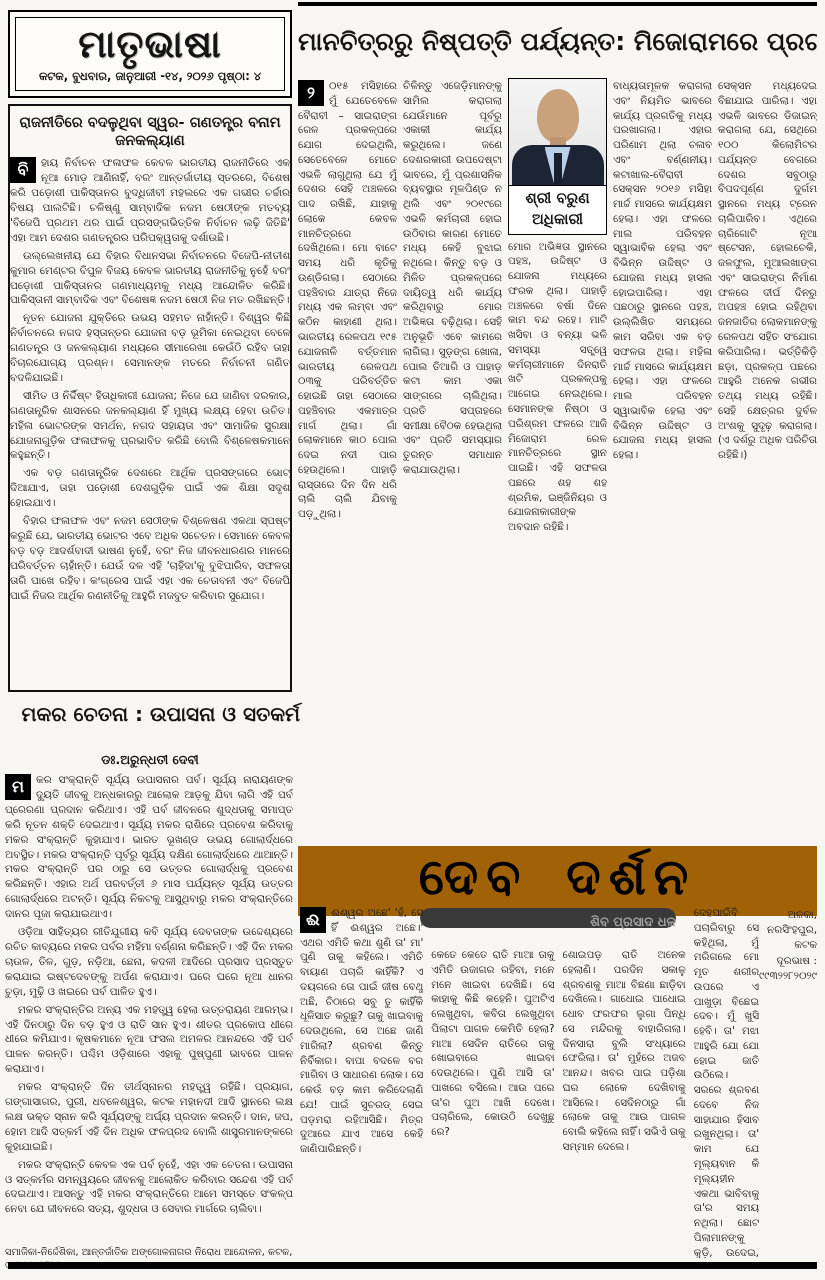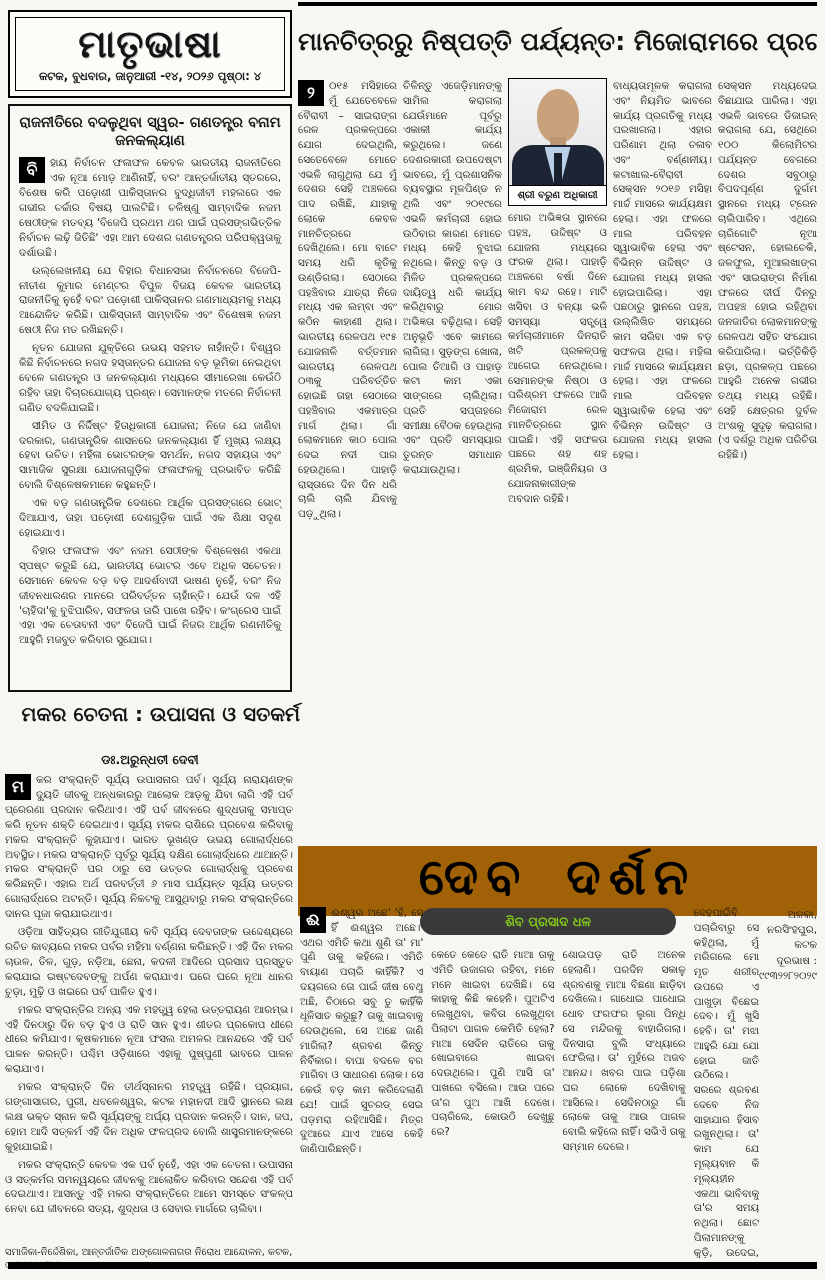--- a/index.html
+++ b/index.html
@@ -22,21 +22,21 @@
     display:flex; flex-direction:column; align-items:center; justify-content:center;
   }
   .masthead-title {
     font-size:38px; font-weight:bold; line-height:1; letter-spacing:1px;
     text-shadow:1px 1px 0 #bbb;
   }
   .masthead-dateline { font-size:11.5px; font-weight:bold; margin-top:6px; }
 
   .boxed-article {
     position:absolute; left:8px; top:104px; width:284px; height:588px;
-    border:2px solid #111; background:#f9f8f4; padding:7px 9px; overflow:hidden;
+    border:2px solid #111; background:#f9f8f4; padding:7px 0; overflow:hidden;
   }
   .boxed-article h2 {
     font-size:14.5px; font-weight:bold; text-align:center; margin-bottom:6px; line-height:1.25;
   }
   .body-text { font-size:10.5px; line-height:1.42; text-align:justify; }
   .body-text p { margin-bottom:3px; text-indent:13px; }
   .body-text p.first { text-indent:0; }
 
   .dropcap {
     float:left; width:26px; height:26px; background:#000; color:#fff;
@@ -98,34 +98,34 @@
     position:absolute; left:50%; bottom:0; transform:translateX(-50%);
     width:26px; height:38px; background:#b9cfe7;
     clip-path:polygon(0 0,100% 0,62% 100%,38% 100%);
   }
   .photo .tie {
     position:absolute; left:50%; bottom:0; transform:translateX(-50%);
     width:8px; height:32px; background:#18202e;
   }
   .photo-caption {
     border:1px solid #000; border-top:none; background:#fff;
-    font-size:10px; font-weight:bold; text-align:center; padding:2px 0 3px;
+    font-size:15px; font-weight:bold; text-align:center; padding:2px 0 3px;
   }
 
   .deba-banner {
     position:absolute; left:0; top:846px; width:100%; height:70px;
     background:#a16207; display:flex; align-items:center; justify-content:center;font-family:Liberation Mono, monospace;
   }
   .deba-banner-text {
     font-size:50px; font-weight:bold; letter-spacing:8px; color:#000; line-height:1;
   }
   .deba-pill {
-    position:absolute; left:122px; top:908px; width:256px; height:27px;
-    background:#3a3a3a; border-radius:14px; color:#84cc16;
-    font-size:13px; font-weight:bold; text-align:center; line-height:27px;
+    position:absolute; left:122px; top:908px; width:256px; height:20px;
+    background:#3a3a3a; border-radius:14px; color:#a3a3a3;
+    font-size:13px; font-weight:bold; text-align:right; line-height:27px;
   }
   .deba-cols {
     position:absolute; left:2px; top:905px; width:517px; height:353px;
     display:flex; gap:8px;
   }
   .dcol { flex:1 1 0; overflow:hidden; font-size:10.4px; line-height:1.42; text-align:justify; }
   .dcol .pill-spacer { height:42px; }
   .dcol4 { display:flex; flex-direction:row; }
   .dcol4 .grow { flex:1 1 auto; overflow:hidden; }
   .deba-footer { text-align:right; font-size:10.5px; line-height:1.45; padding-top:2px; }

